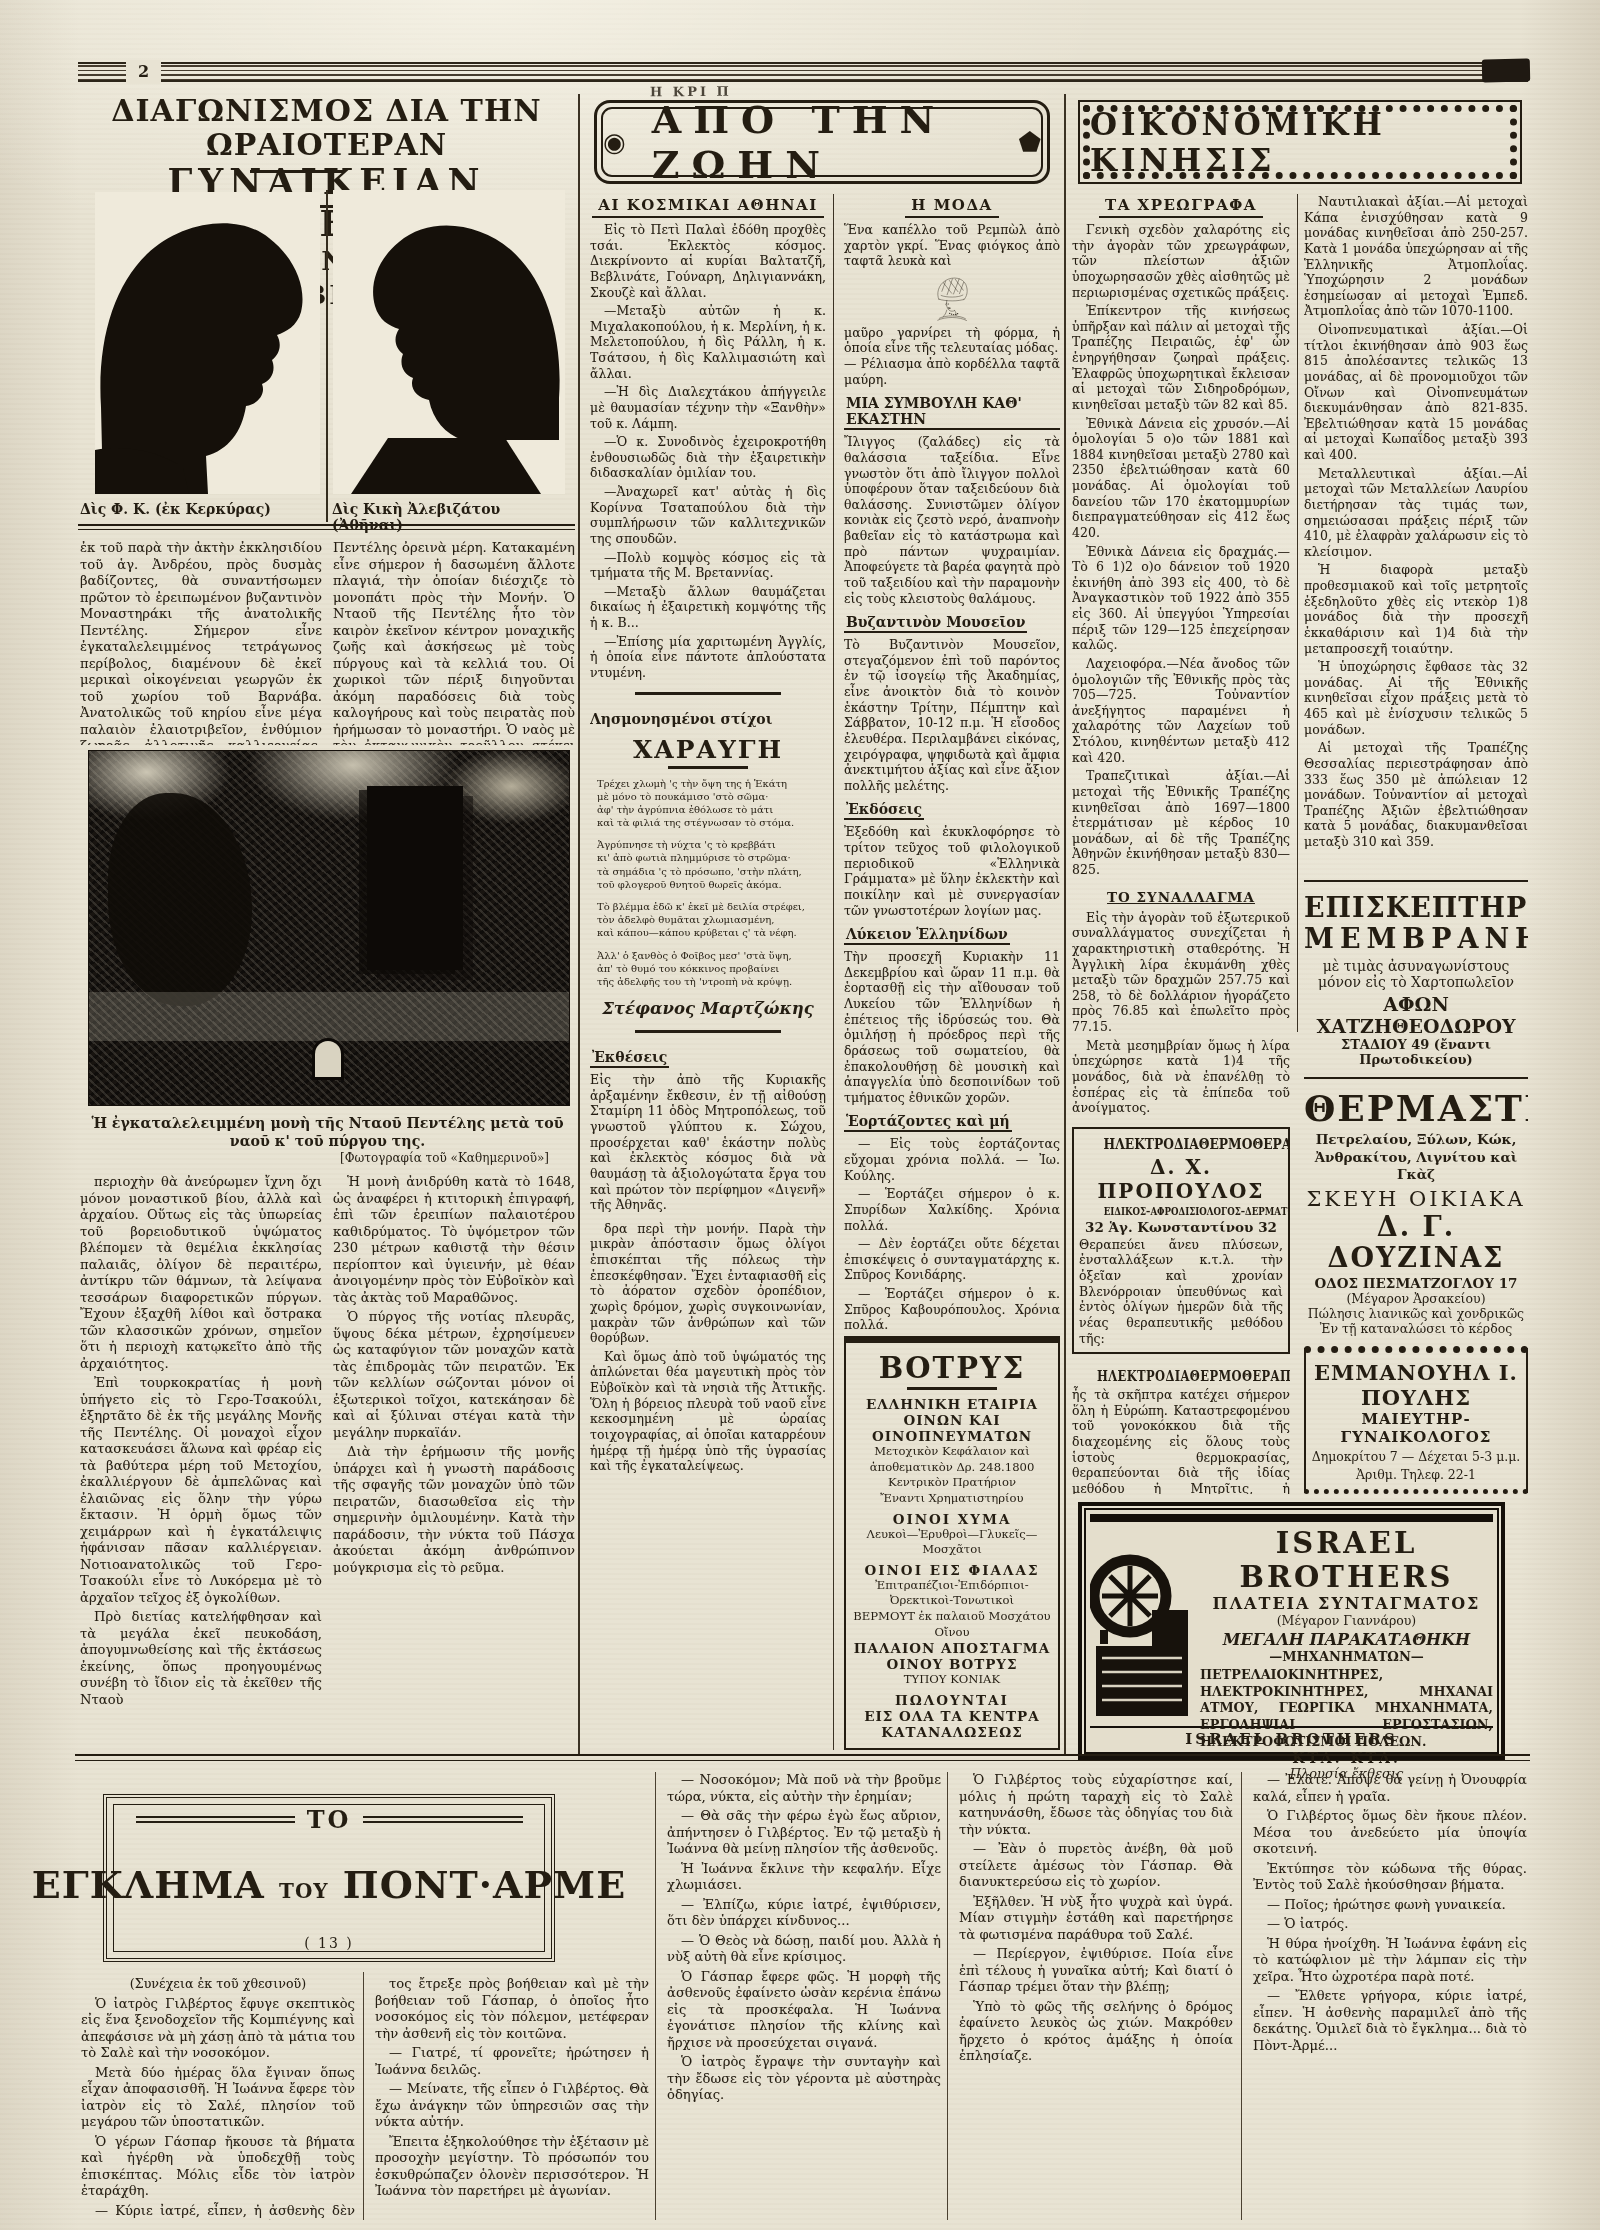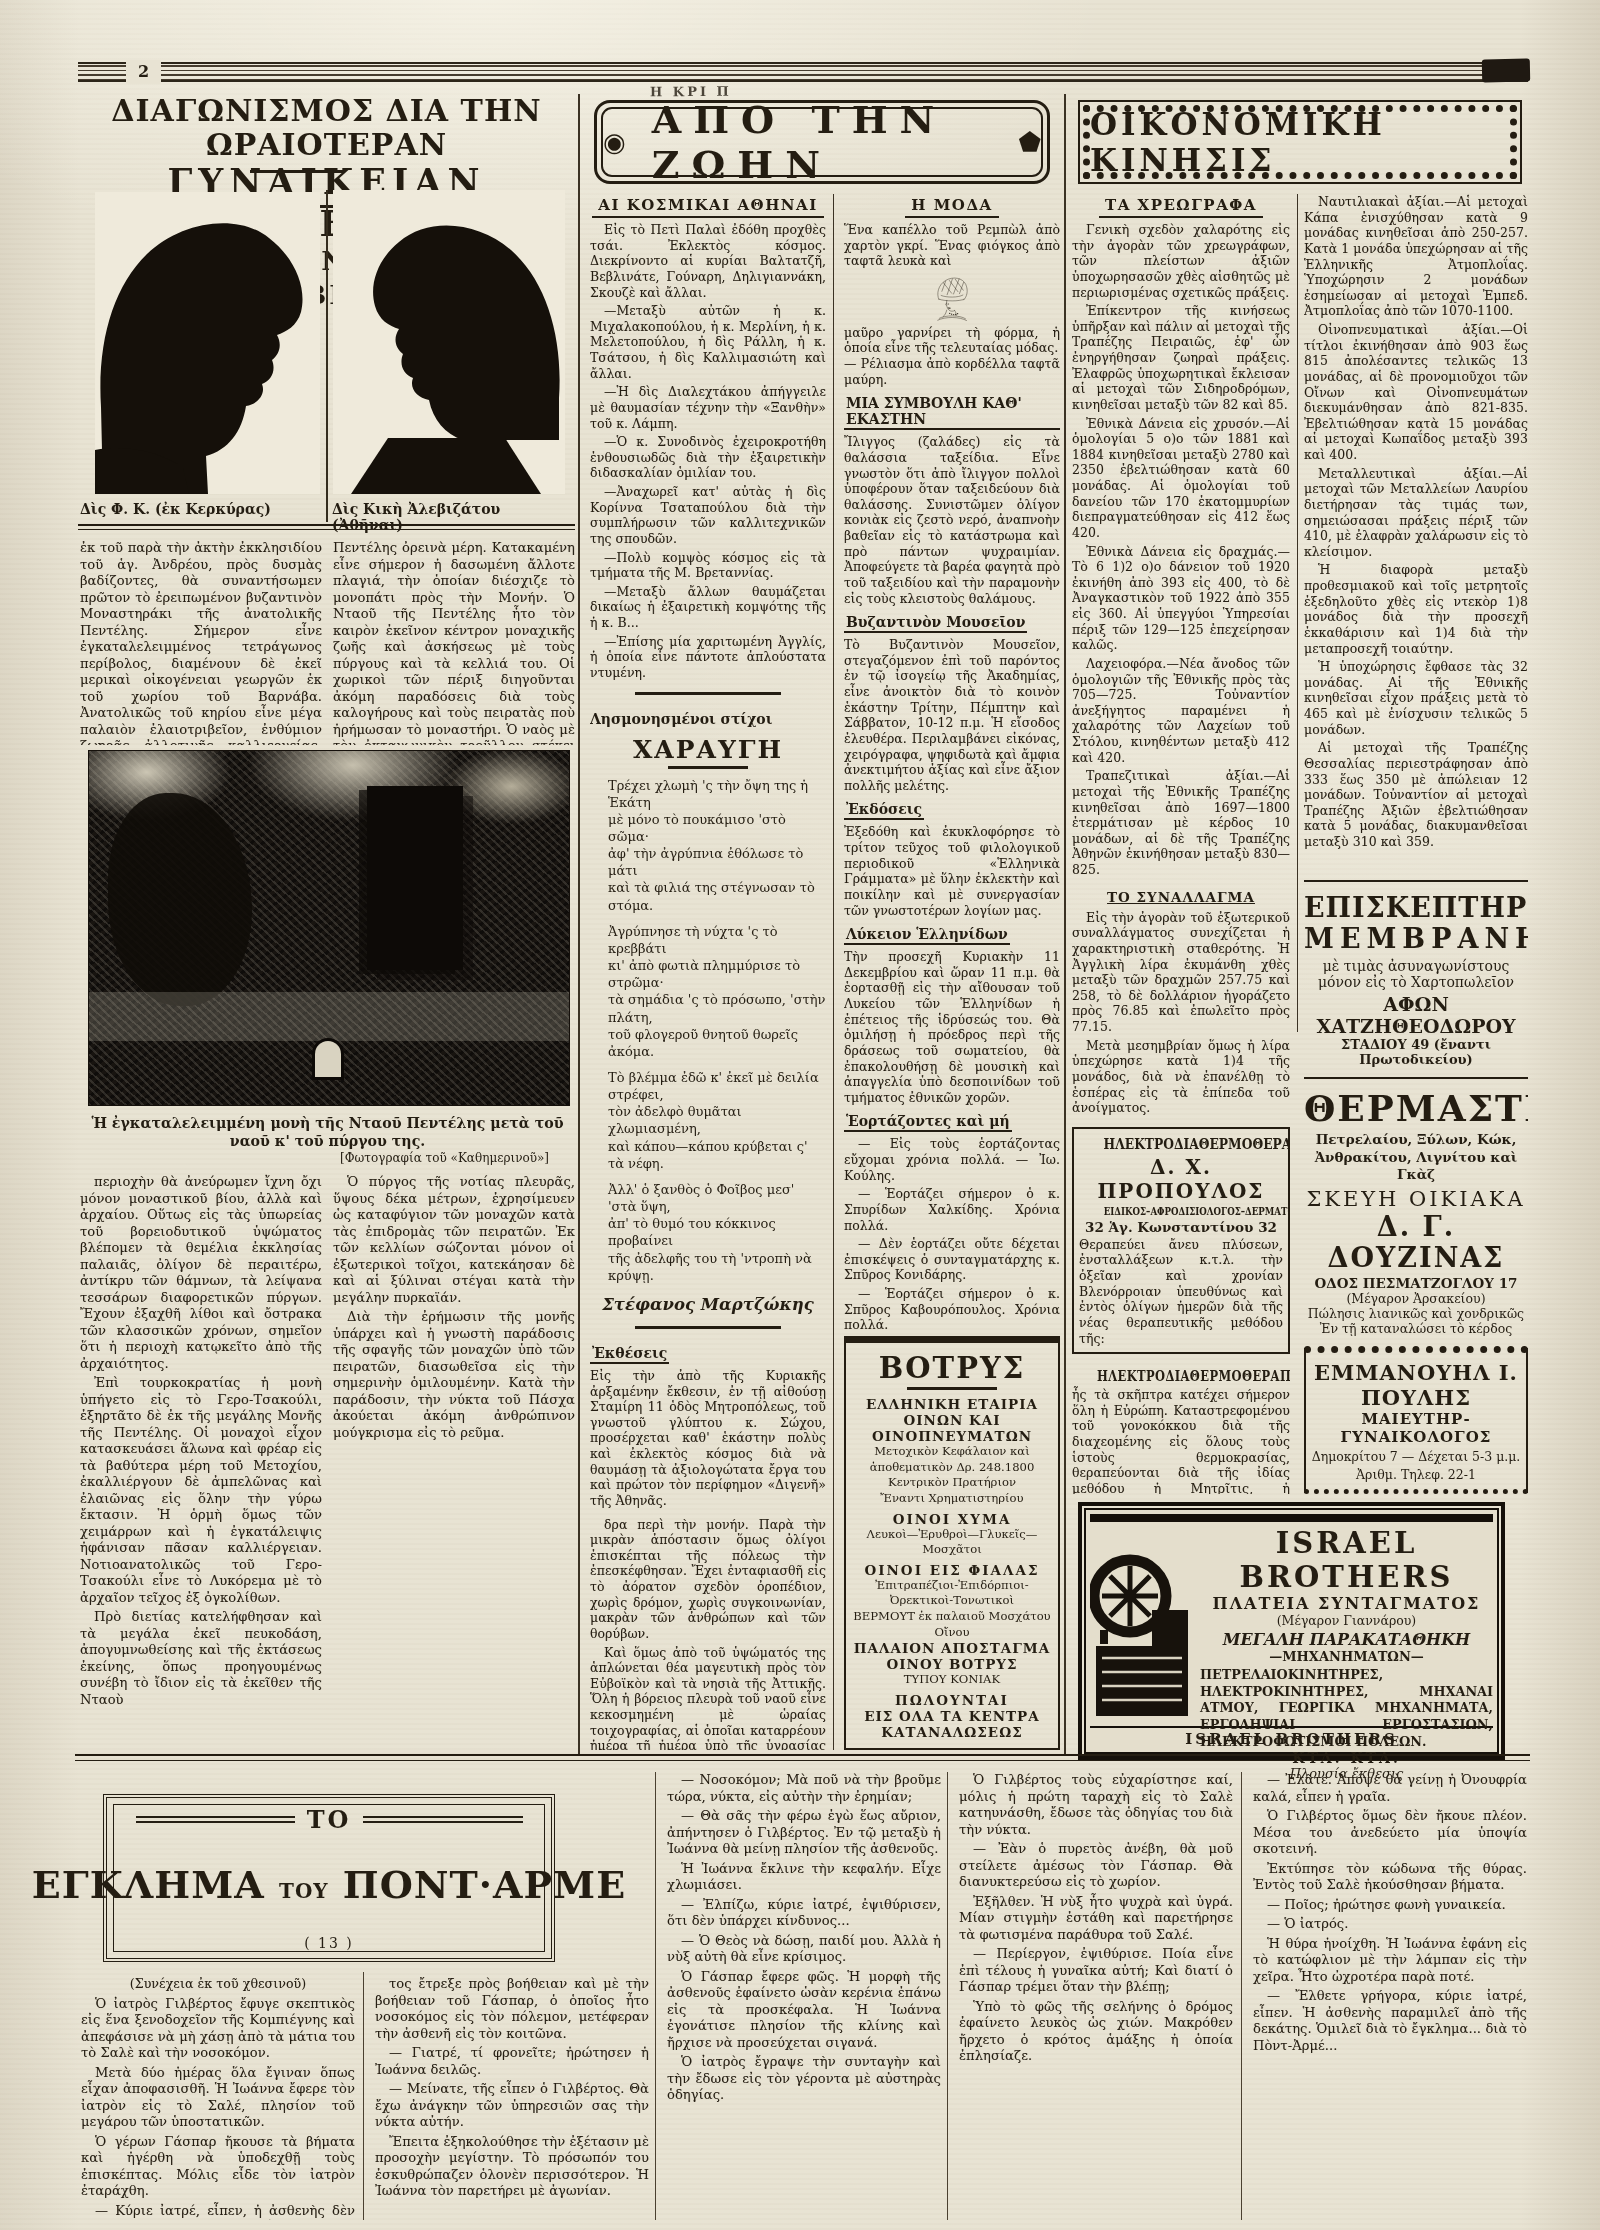--- a/index.html
+++ b/index.html
@@ -94,21 +94,21 @@
   .sec-head .ul { display:inline-block; border-bottom:2px solid #241d12; padding:0 6px 2px; }
   .mini-head { font-weight:700; font-size:14px; margin:8px 0 4px; }
   .mini-head .ul { display:inline-block; border-bottom:2px solid #241d12; padding:0 2px 1px; }
   .mini-head-c { font-weight:700; font-size:13.5px; text-align:center; letter-spacing:1px; margin:8px 0 5px;text-decoration:underline; }
   .hrule { border-top:3px solid #241d12; width:62%; margin:8px auto; }
   .spacer { flex:1 1 auto; }
 
   
   .poem-title { font-size:25px; font-weight:700; text-align:center; letter-spacing:2px; margin:4px 0 2px; }
   .poem-title-ul { border-top:3px solid #241d12; width:34%; margin:0 auto 8px; }
-  .stanza { white-space:pre-line; font-size:13px; line-height:1.32; margin:0 0 9px 18px; }
+  .stanza { white-space:pre-line; font-size:10px; line-height:1.32; margin:0 0 9px 7px; }
   .poem-sig { text-align:center; font-weight:700; font-style:italic; font-size:16.5px; margin:2px 0 4px; }
 
   
   #fashion { margin:4px auto; display:block; }
   .preline { white-space:pre-line; }
 
   
   #votrys { border:2px solid #241d12; border-top:7px solid #241d12; padding:8px 6px 8px; text-align:center; margin-top:auto; }
   #votrys .name { font-size:29px; font-weight:700; letter-spacing:2px; }
   #votrys .name-ul { border-top:3px solid #241d12; width:45%; margin:2px auto 6px; }
@@ -229,20 +229,21 @@
     <div id="photo-caption">Ἡ ἐγκαταλελειμμένη μονὴ τῆς Νταοῦ Πεντέλης μετὰ τοῦ ναοῦ κ' τοῦ πύργου της.</div>
     <div id="photo-credit">[Φωτογραφία τοῦ «Καθημερινοῦ»]</div>
   </div>
 
   <div class="abs clip txt" style="left:80px;top:1174px;width:242px;height:576px;">
       <p class="para">περιοχὴν θὰ ἀνεύρωμεν ἴχνη ὄχι μόνον μοναστικοῦ βίου, ἀλλὰ καὶ ἀρχαίου. Οὕτως εἰς τὰς ὑπωρείας τοῦ βορειοδυτικοῦ ὑψώματος βλέπομεν τὰ θεμέλια ἐκκλησίας παλαιᾶς, ὀλίγον δὲ περαιτέρω, ἀντίκρυ τῶν θάμνων, τὰ λείψανα τεσσάρων διαφορετικῶν πύργων. Ἔχουν ἐξαχθῆ λίθοι καὶ ὄστρακα τῶν κλασσικῶν χρόνων, σημεῖον ὅτι ἡ περιοχὴ κατῳκεῖτο ἀπὸ τῆς ἀρχαιότητος.</p>
       <p class="para">Ἐπὶ τουρκοκρατίας ἡ μονὴ ὑπήγετο εἰς τὸ Γερο-Τσακούλι, ἐξηρτᾶτο δὲ ἐκ τῆς μεγάλης Μονῆς τῆς Πεντέλης. Οἱ μοναχοὶ εἶχον κατασκευάσει ἅλωνα καὶ φρέαρ εἰς τὰ βαθύτερα μέρη τοῦ Μετοχίου, ἐκαλλιέργουν δὲ ἀμπελῶνας καὶ ἐλαιῶνας εἰς ὅλην τὴν γύρω ἔκτασιν. Ἡ ὁρμὴ ὅμως τῶν χειμάρρων καὶ ἡ ἐγκατάλειψις ἠφάνισαν πᾶσαν καλλιέργειαν. Νοτιοανατολικῶς τοῦ Γερο-Τσακούλι εἶνε τὸ Λυκόρεμα μὲ τὸ ἀρχαῖον τεῖχος ἐξ ὀγκολίθων.</p>
       <p class="para">Πρὸ διετίας κατελήφθησαν καὶ τὰ μεγάλα ἐκεῖ πευκοδάση, ἀπογυμνωθείσης καὶ τῆς ἐκτάσεως ἐκείνης, ὅπως προηγουμένως συνέβη τὸ ἴδιον εἰς τὰ ἐκεῖθεν τῆς Νταοὺ</p>
     </div>
   <div class="abs clip txt" style="left:333px;top:1174px;width:242px;height:576px;">
+      <p class="para">Ἡ μονὴ ἀνιδρύθη κατὰ τὸ 1648, ὡς ἀναφέρει ἡ κτιτορικὴ ἐπιγραφή, ἐπὶ τῶν ἐρειπίων παλαιοτέρου καθιδρύματος. Τὸ ὑψόμετρον τῶν 230 μέτρων καθιστᾷ τὴν θέσιν περίοπτον καὶ ὑγιεινήν, μὲ θέαν ἀνοιγομένην πρὸς τὸν Εὐβοϊκὸν καὶ τὰς ἀκτὰς τοῦ Μαραθῶνος.</p>
       <p class="para">Ὁ πύργος τῆς νοτίας πλευρᾶς, ὕψους δέκα μέτρων, ἐχρησίμευεν ὡς καταφύγιον τῶν μοναχῶν κατὰ τὰς ἐπιδρομὰς τῶν πειρατῶν. Ἐκ τῶν κελλίων σώζονται μόνον οἱ ἐξωτερικοὶ τοῖχοι, κατεκάησαν δὲ καὶ αἱ ξύλιναι στέγαι κατὰ τὴν μεγάλην πυρκαϊάν.</p>
       <p class="para">Διὰ τὴν ἐρήμωσιν τῆς μονῆς ὑπάρχει καὶ ἡ γνωστὴ παράδοσις τῆς σφαγῆς τῶν μοναχῶν ὑπὸ τῶν πειρατῶν, διασωθεῖσα εἰς τὴν σημερινὴν ὁμιλουμένην. Κατὰ τὴν παράδοσιν, τὴν νύκτα τοῦ Πάσχα ἀκούεται ἀκόμη ἀνθρώπινον μούγκρισμα εἰς τὸ ρεῦμα.</p>
     </div>
 
   <div class="abs vrule" style="left:578px;top:94px;height:1660px;"></div>
   <div class="abs vrule" style="left:1064px;top:94px;height:1660px;"></div>
   <div class="abs vrule" style="left:833px;top:194px;height:1556px;width:1px;"></div>
   <div class="abs vrule" style="left:1297px;top:194px;height:838px;width:1px;"></div>
 
   <div id="zoi-box" class="abs">

